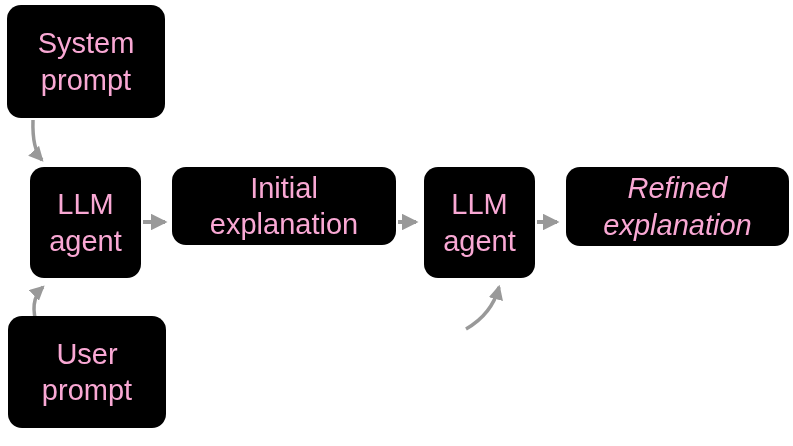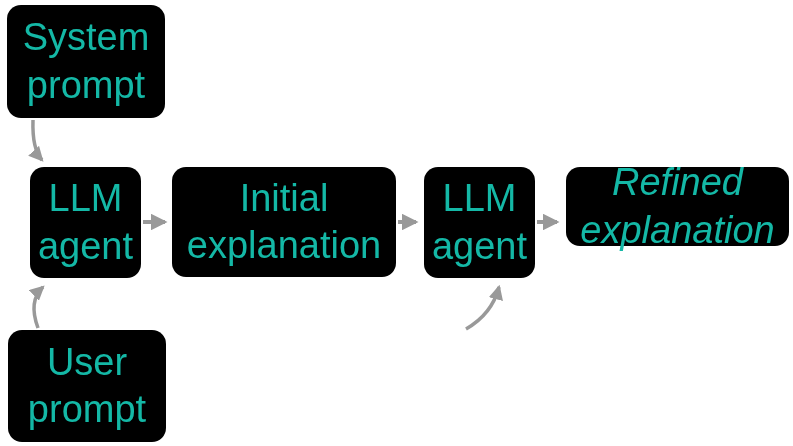--- a/index.html
+++ b/index.html
@@ -26,22 +26,22 @@
   .node {
     position: absolute;
     background: #000000;
     border-radius: 14px;
     display: flex;
     align-items: center;
     justify-content: center;
     box-sizing: border-box;
   }
   .node-label {
-    color: #14b8a6;
-    font-size: 38px;
+    color: #f9a8d4;
+    font-size: 29px;
     line-height: 1.25;
     text-align: center;
     white-space: pre-line;
     letter-spacing: 0px;
   }
 </style>
 </head>
 <body>
 
 <div class="canvas">
@@ -69,34 +69,34 @@
   <div class="node" style="left:7px;  top:5px;   width:158px; height:113px;">
     <span class="node-label">System
 prompt</span>
   </div>
 
   <div class="node" style="left:30px; top:167px; width:111px; height:111px;">
     <span class="node-label">LLM
 agent</span>
   </div>
 
-  <div class="node" style="left:172px; top:167px; width:224px; height:110px;">
+  <div class="node" style="left:172px; top:167px; width:224px; height:78px;">
     <span class="node-label">Initial
 explanation</span>
   </div>
 
   <div class="node" style="left:424px; top:167px; width:111px; height:111px;">
     <span class="node-label">LLM
 agent</span>
   </div>
 
   <div class="node" style="left:566px; top:167px; width:223px; height:79px;font-style:italic;">
     <span class="node-label">Refined
 explanation</span>
   </div>
 
-  <div class="node" style="left:8px; top:330px; width:158px; height:112px;">
+  <div class="node" style="left:8px; top:316px; width:158px; height:112px;">
     <span class="node-label">User
 prompt</span>
   </div>
 
 
 </div>
 
 </body></html>

